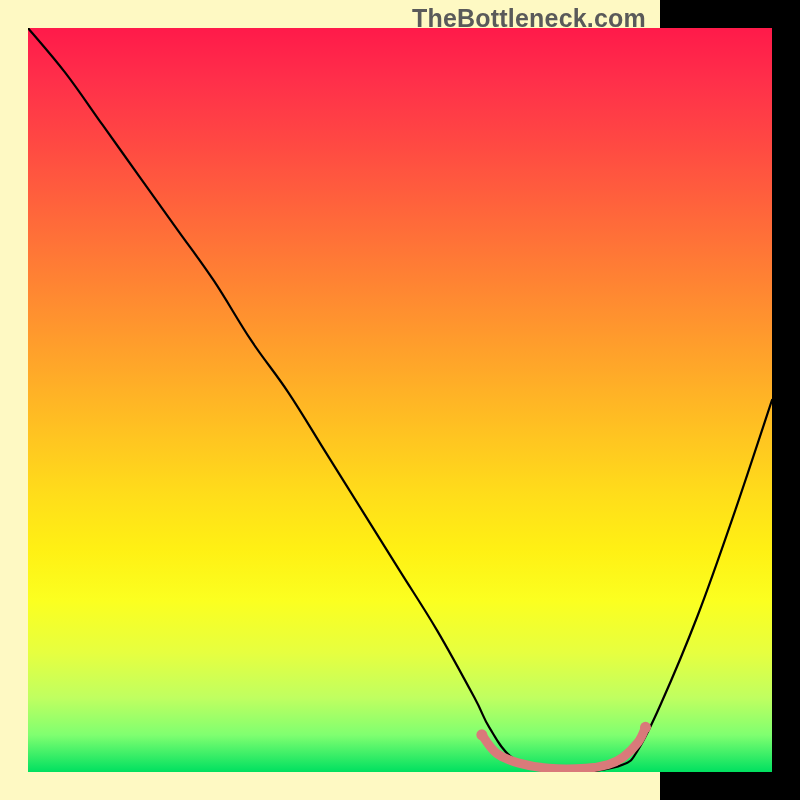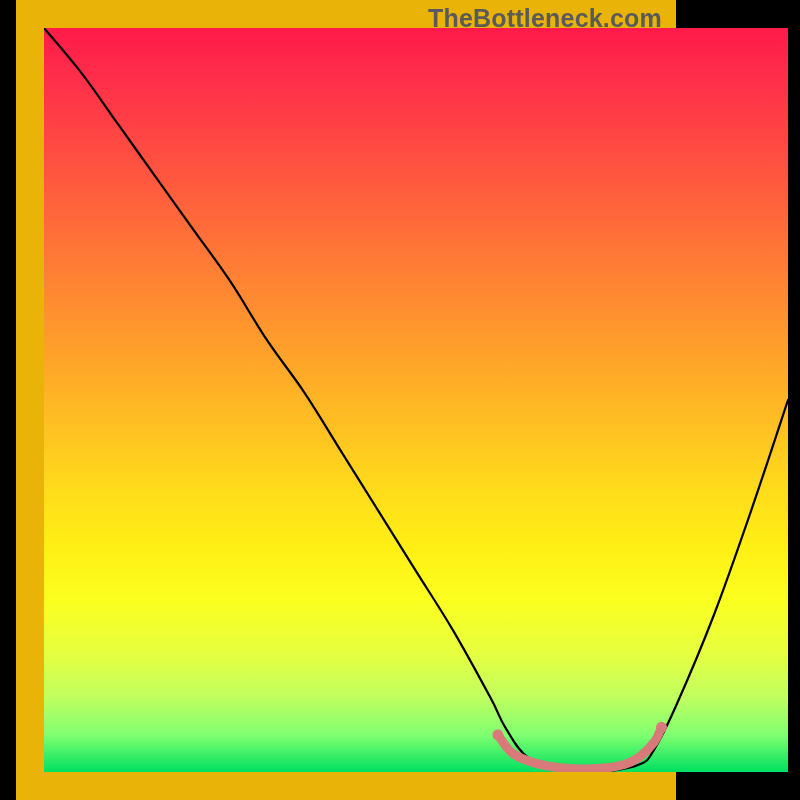--- a/index.html
+++ b/index.html
@@ -1,22 +1,21 @@
 <!DOCTYPE html>
 <html><head>
 <meta charset="utf-8">
 <style>
   * { margin: 0; padding: 0; box-sizing: border-box; }
   html, body { width: 800px; height: 800px; background: #000; overflow: hidden; }
   .container {
     position: relative;
     width: 660px;
     height: 800px;
-    background: #eab308;
-    margin-left: 16px;
+    background: #fef9c3;
   }
   .watermark {
     position: absolute;
     top: 4px;
     right: 14px;
     font-family: Arial, Helvetica, sans-serif;
     font-size: 25px;
     font-weight: bold;
     color: #5a5a5a;
     letter-spacing: 0.2px;

